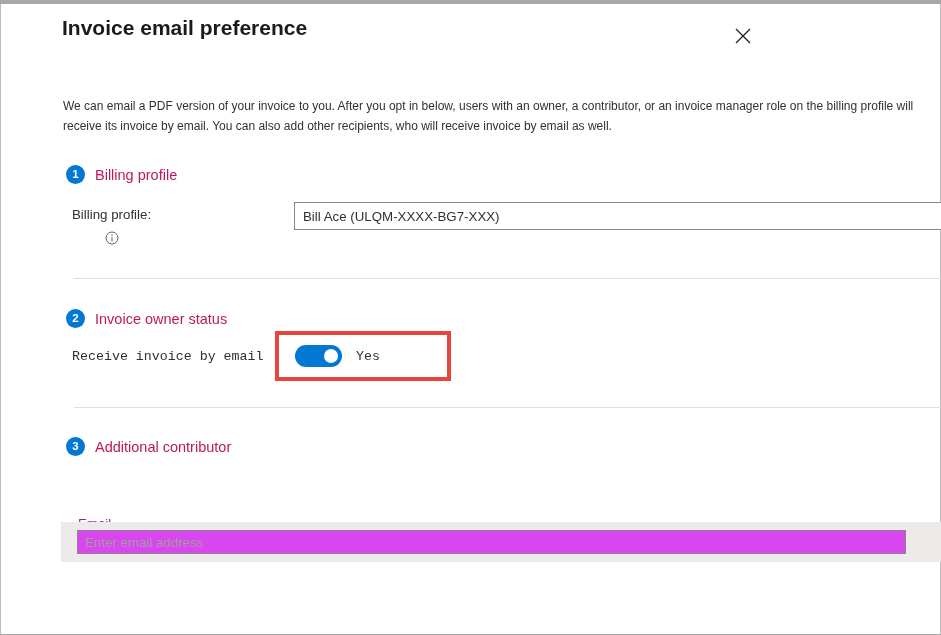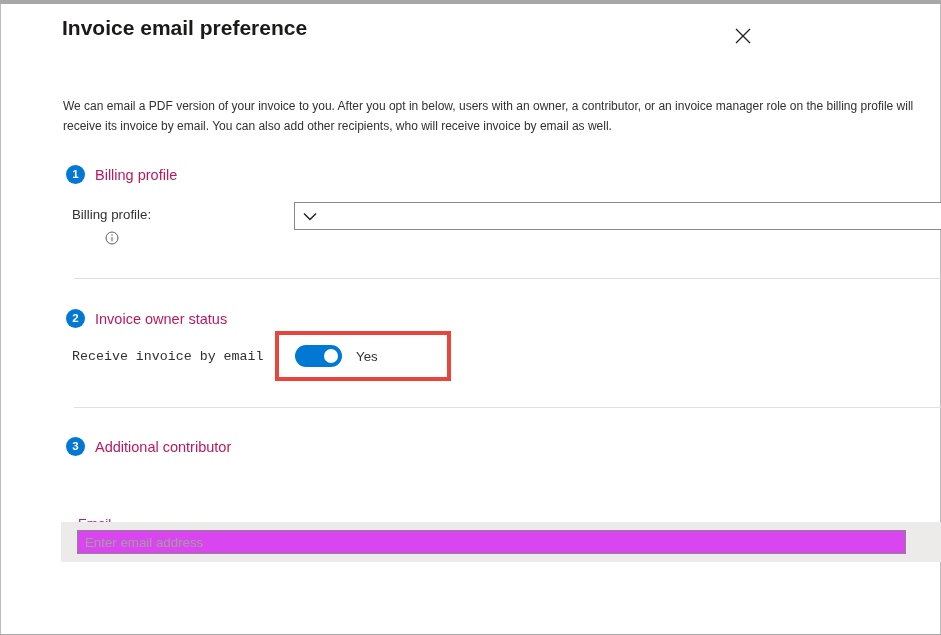--- a/index.html
+++ b/index.html
@@ -199,20 +199,21 @@
     box-sizing: border-box;
     background: transparent;
   }
   .toggle-row {
     position: absolute;
     left: 254px;
     top: 341px;
     display: flex;
     align-items: center;
     gap: 14px;
+    font-family: Liberation Mono, monospace;
   }
   .toggle {
     width: 47px;
     height: 22px;
     border-radius: 11px;
     background: #0078d4;
     position: relative;
     cursor: pointer;
     flex: 0 0 auto;
   }
@@ -298,20 +299,21 @@
       <span class="info-icon">
         <svg width="14" height="14" viewBox="0 0 14 14" aria-hidden="true">
           <circle cx="7" cy="7" r="6" stroke="#605e5c" stroke-width="1" fill="none"></circle>
           <circle cx="7" cy="4" r="0.75" fill="#605e5c"></circle>
           <path d="M7 6 L7 10.2" stroke="#605e5c" stroke-width="1" fill="none"></path>
         </svg>
       </span>
     </div>
 
     <div class="select-wrap">
+      <span class="select-value">Bill Ace (ULQM-XXXX-BG7-XXX)</span>
       <span class="chevron">
         <svg width="14" height="9" viewBox="0 0 14 9" aria-hidden="true">
           <path d="M1 1.5 L7 7.5 L13 1.5" stroke="#201f1e" stroke-width="1.4" fill="none"></path>
         </svg>
       </span>
     </div>
 
     <div class="divider" id="divider-1"></div>
 
     <div class="section-head" id="sec2-head">

